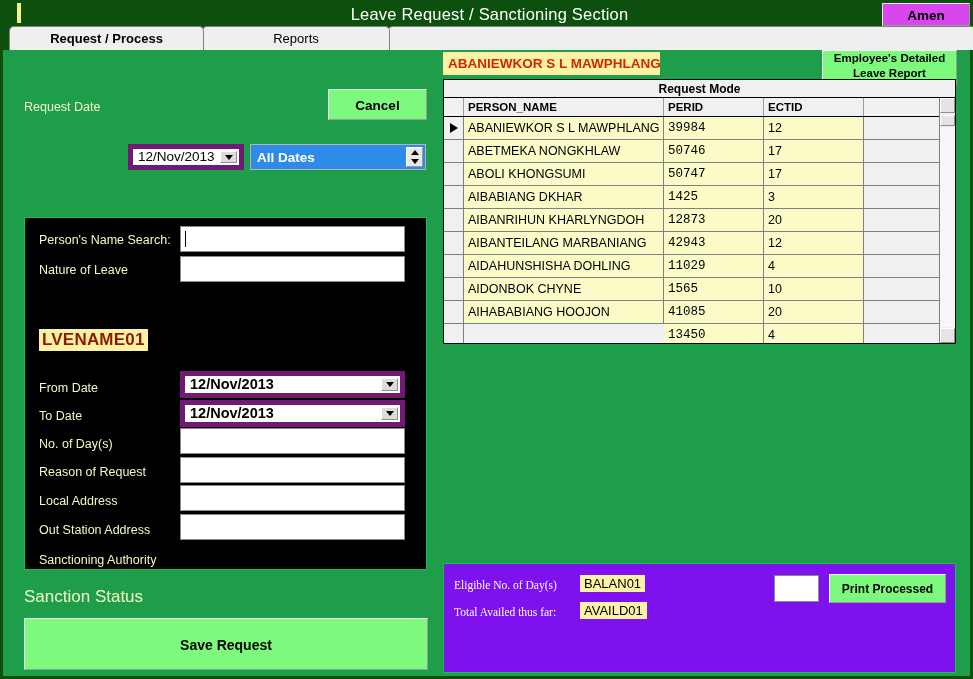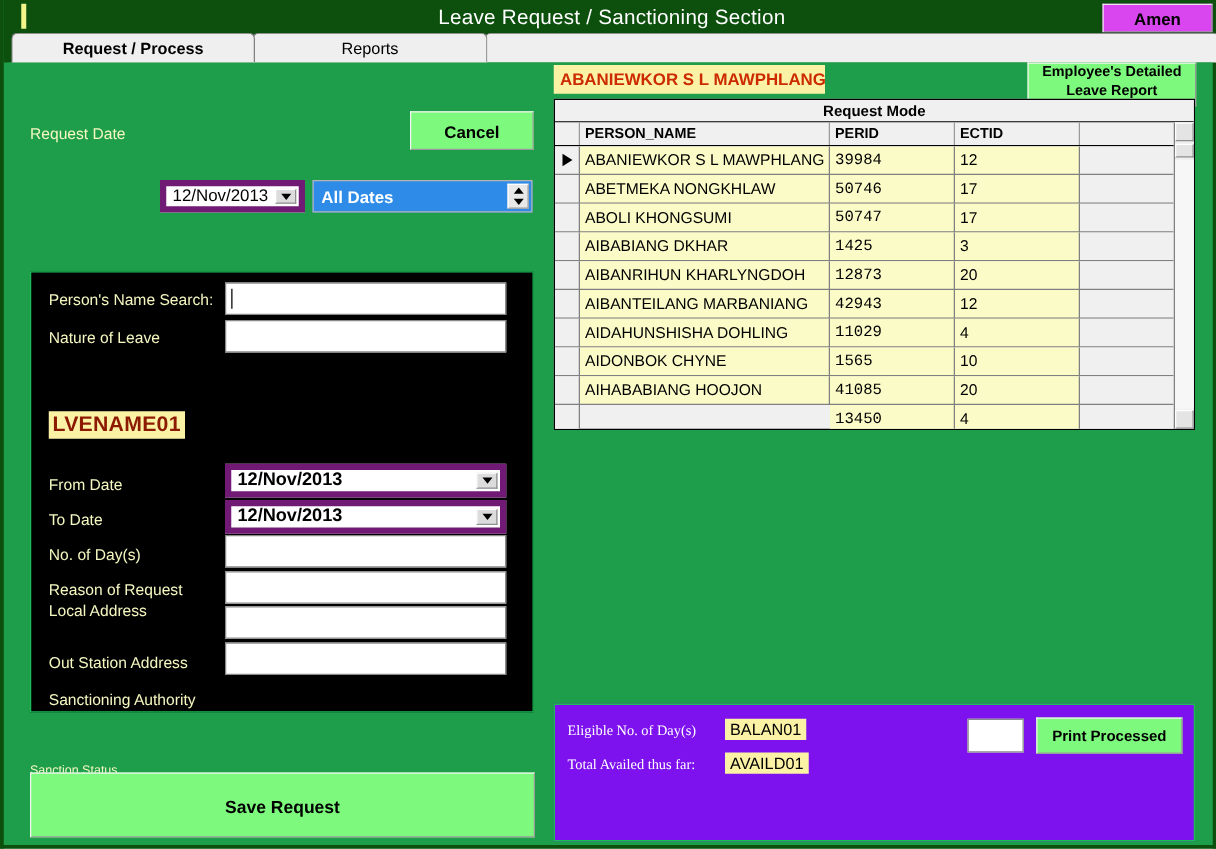--- a/index.html
+++ b/index.html
@@ -206,22 +206,22 @@
     background: #fbf2a6;
     color: #8b1a00;
     font-size: 17px;
     font-weight: bold;
     padding: 1px 3px;
     letter-spacing: 0.2px;
   }
 
   
   .sanction-label {
-    position: absolute; left: 18px; top: 561px;
-    font-size: 10px; color: #f4f7c0;
+    position: absolute; left: 18px; top: 537px;
+    font-size: 17px; color: #f4f7c0;
   }
   .save-btn {
     position: absolute; left: 18px; top: 568px;
     width: 404px; height: 52px;
     line-height: 52px; text-align: center;
     background: #7dfa7d; color: #000;
     font-size: 14px; font-weight: bold;
     border: 1px solid #9a9a9a;
     border-top-color: #f2f2f2; border-left-color: #f2f2f2;
     box-sizing: border-box;
@@ -459,21 +459,21 @@
             <span class="tri-down"></span>
           </div>
       </div>
 
       <div class="f-label" style="left:14px; top:219px;">No. of Day(s)</div>
       <div class="f-input" style="left:155px; top:210px; width:225px; height:26px;"></div>
 
       <div class="f-label" style="left:14px; top:247px;">Reason of Request</div>
       <div class="f-input" style="left:155px; top:239px; width:225px; height:26px;"></div>
 
-      <div class="f-label" style="left:14px; top:264px;">Local Address</div>
+      <div class="f-label" style="left:14px; top:276px;">Local Address</div>
       <div class="f-input" style="left:155px; top:267px; width:225px; height:26px;"></div>
 
       <div class="f-label" style="left:14px; top:305px;">Out Station Address</div>
       <div class="f-input" style="left:155px; top:296px; width:225px; height:26px;"></div>
 
       <div class="f-label" style="left:14px; top:335px;">Sanctioning Authority</div>
     </div>
 
     <div class="sanction-label">Sanction Status</div>
     <div class="save-btn">Save Request</div>

